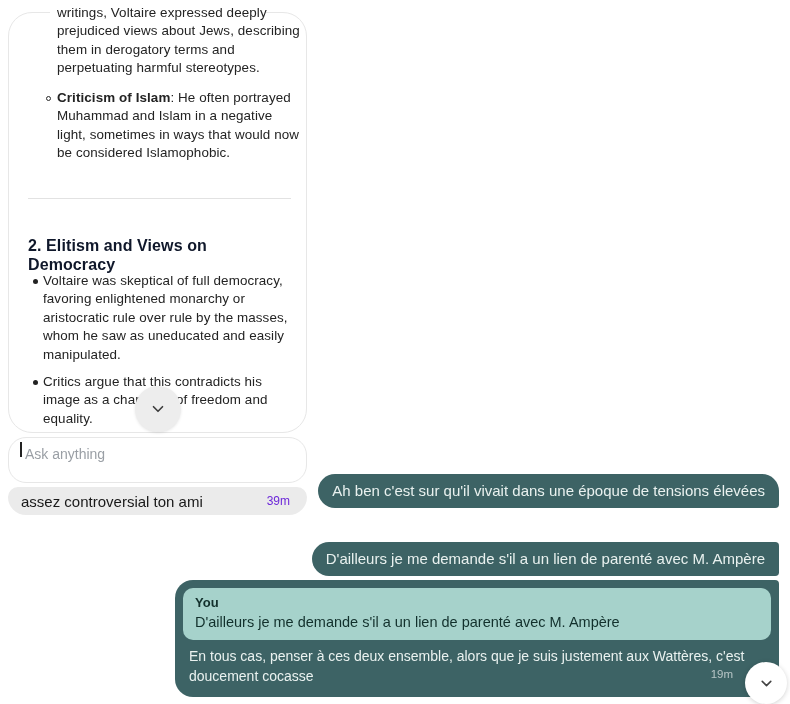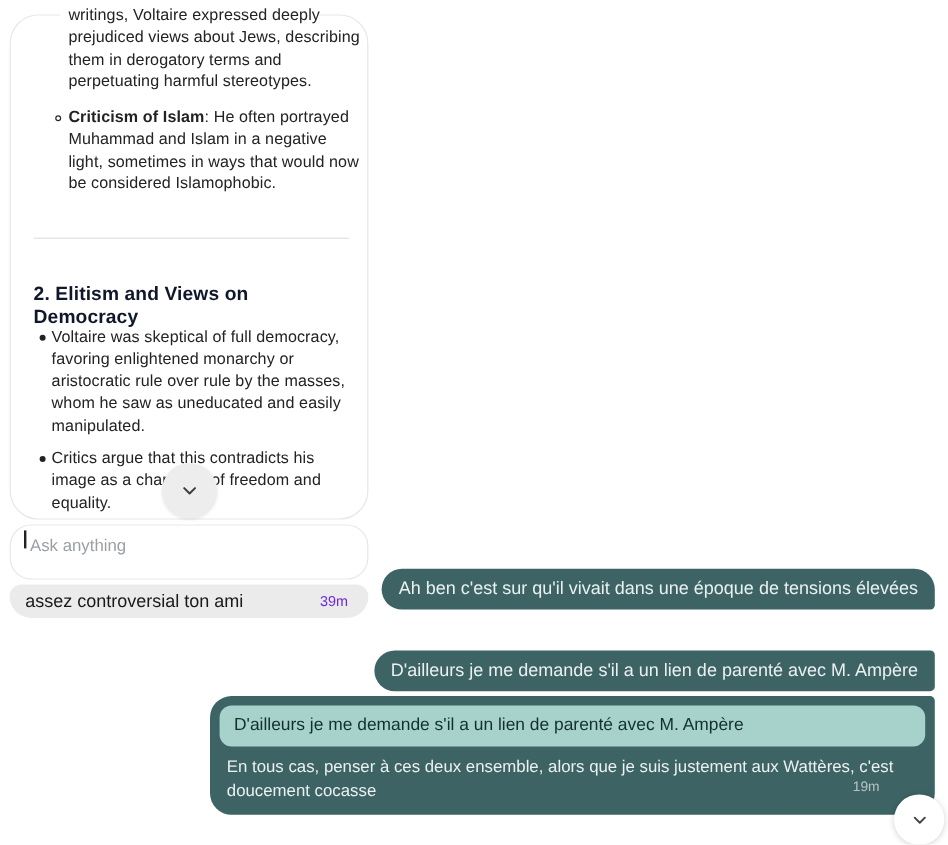--- a/index.html
+++ b/index.html
@@ -102,20 +102,21 @@
 
   <div class="bubble-in">
     <span class="msg">assez controversial ton ami</span>
     <span class="time">39m</span>
   </div>
 
   <div class="bubble-out b1">Ah ben c'est sur qu'il vivait dans une époque de tensions élevées</div>
   <div class="bubble-out b2">D'ailleurs je me demande s'il a un lien de parenté avec M. Ampère</div>
   <div class="bubble-out b3">
     <div class="quote">
+      <div class="q-author">You</div>
       <div class="q-text">D'ailleurs je me demande s'il a un lien de parenté avec M. Ampère</div>
     </div>
     <div class="b3-text">En tous cas, penser à ces deux ensemble, alors que je suis justement aux Wattères, c'est doucement cocasse</div>
     <span class="out-time">19m</span>
   </div>
 
   <button class="fab chat-fab">
     <span>
       <svg width="17" height="17" viewBox="0 0 24 24" fill="none" stroke="#434343" stroke-width="2.2" stroke-linecap="round" stroke-linejoin="round">
         <polyline points="6 9 12 15 18 9"></polyline>

